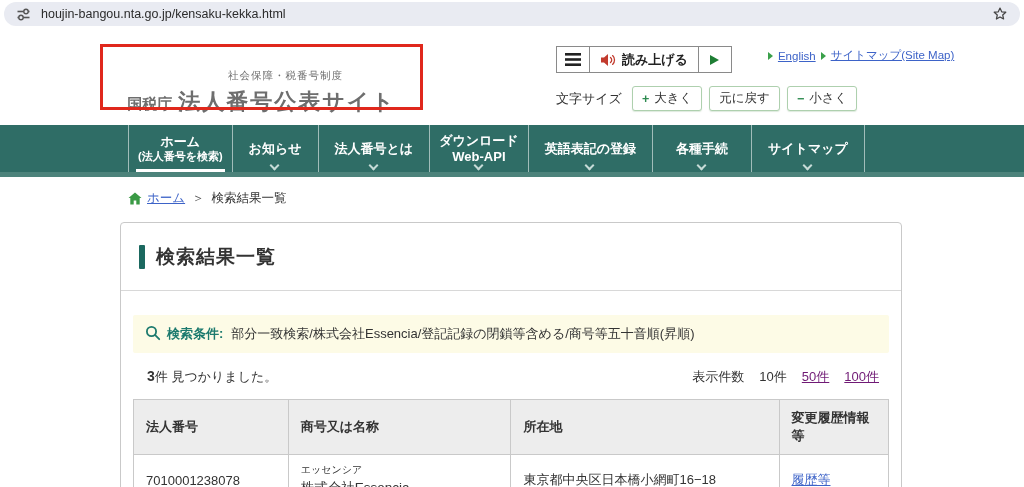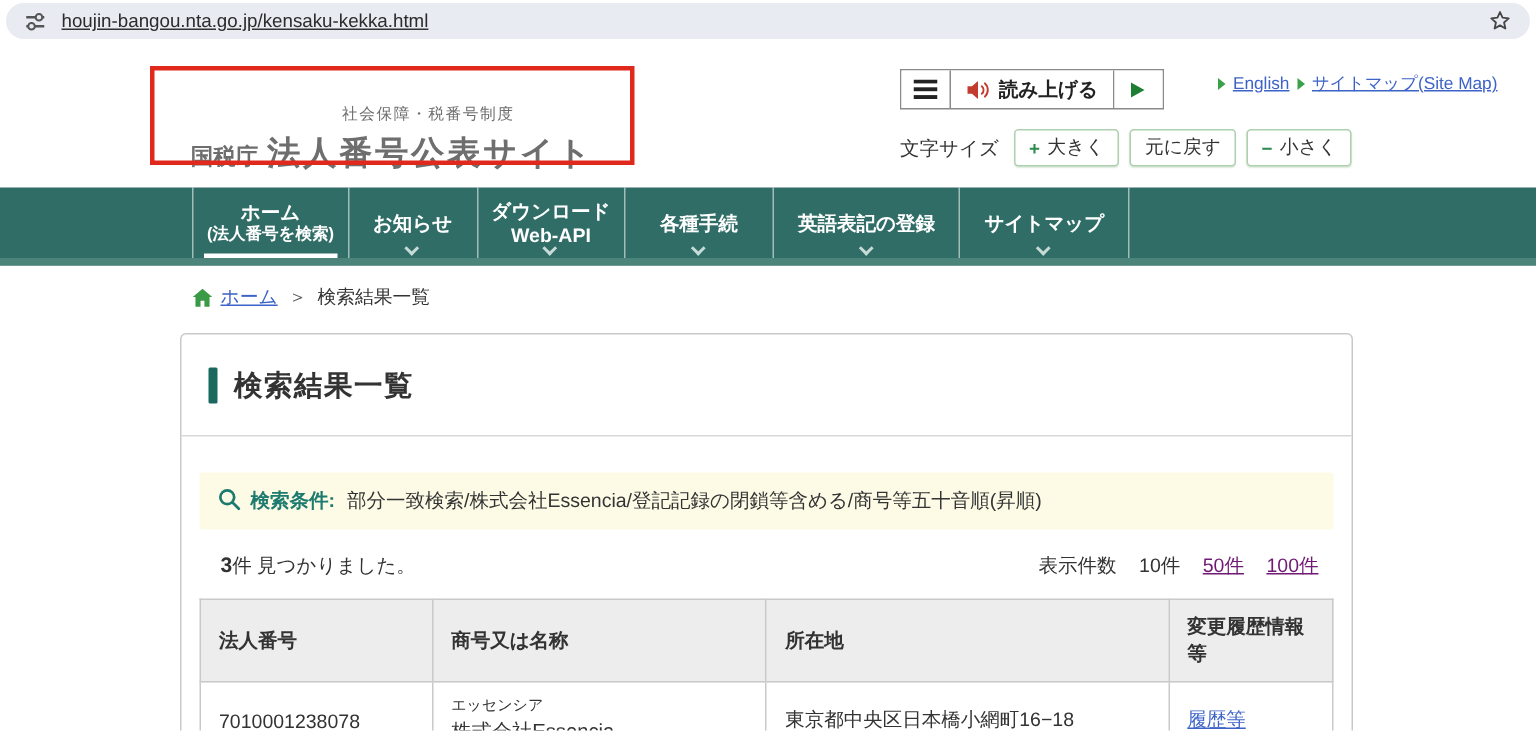--- a/index.html
+++ b/index.html
@@ -2,36 +2,36 @@
 <html><head>
 <meta charset="utf-8">
 <style>
   * { margin:0; padding:0; box-sizing:border-box; }
   html,body { width:1024px; height:487px; overflow:hidden; background:#fff;
     font-family:"Liberation Sans", sans-serif; color:#333; }
 
   
   .browser-bar { height:28px; padding:2px 4px; }
   .browser-pill { height:24px; background:#e9ebf2; border-radius:12px;
-    display:flex; align-items:center; padding:0 12px;text-decoration:underline; }
+    display:flex; align-items:center; padding:0 12px; }
   .url-text { font-size:12.5px; color:#2b2b2b; margin-left:10px; }
   .star { margin-left:auto; display:flex; }
 
   
   header { position:relative; height:87px; margin-top:10px; }
   .logo { position:absolute; left:103px; top:9px; width:317px; height:60px;
     display:flex; flex-direction:column; justify-content:center; color:#6e6e6e; }
   .logo-sub { font-size:10.5px; letter-spacing:1px; text-align:center; padding-left:48px;margin-top:32px; }
   .logo-main { margin-top:4px; display:flex; align-items:baseline; justify-content:center; gap:6px; }
   .logo-agency { font-size:15px; font-weight:bold; }
   .logo-title { font-size:22px; font-weight:bold; letter-spacing:2px; }
   .annotation-box { position:absolute; left:100px; top:6px; width:323px; height:66px;
     border:3px solid #e0281c; pointer-events:none; }
 
-  .header-right { position:absolute; left:600px; top:8px; width:400px; }
+  .header-right { position:absolute; left:556px; top:8px; width:400px; }
   .hr-row1 { display:flex; align-items:flex-start; }
   .reader-bar { display:flex; align-items:stretch; height:27px; border:1px solid #8a8a8a; background:#fff; }
   .reader-bar button { background:#fff; border:none; display:flex; align-items:center;
     justify-content:center; cursor:pointer; font-family:inherit; }
   .menu-btn { width:32px; }
   .read-btn { padding:0 10px; gap:6px; border-left:1px solid #8a8a8a !important;
     border-right:1px solid #8a8a8a !important; font-size:13px; font-weight:bold; color:#222; }
   .play-btn { width:32px; }
   .tri { width:0; height:0; border-left:9px solid #1e7e34;
     border-top:5.5px solid transparent; border-bottom:5.5px solid transparent; }
@@ -180,31 +180,35 @@
 
 <nav>
   <div class="nav-item home active">
     <span>ホーム</span>
     <span class="nav-line2">(法人番号を検索)</span>
   </div>
   <div class="nav-item">
     <span>お知らせ</span>
     <span class="chev"></span>
   </div>
+  <div class="nav-item">
+    <span>法人番号とは</span>
+    <span class="chev"></span>
+  </div>
   <div class="nav-item" style="padding:0 9px">
     <span>ダウンロード</span>
     <span>Web-API</span>
     <span class="chev"></span>
   </div>
+  <div class="nav-item">
+    <span>英語表記の登録</span>
+    <span class="chev"></span>
+  </div>
   <div class="nav-item" style="padding:0 23px">
     <span>各種手続</span>
-    <span class="chev"></span>
-  </div>
-  <div class="nav-item">
-    <span>英語表記の登録</span>
     <span class="chev"></span>
   </div>
   <div class="nav-item">
     <span>サイトマップ</span>
     <span class="chev"></span>
   </div>
 </nav>
 
 <div class="breadcrumb">
   <svg width="14" height="13" viewBox="0 0 14 13">

